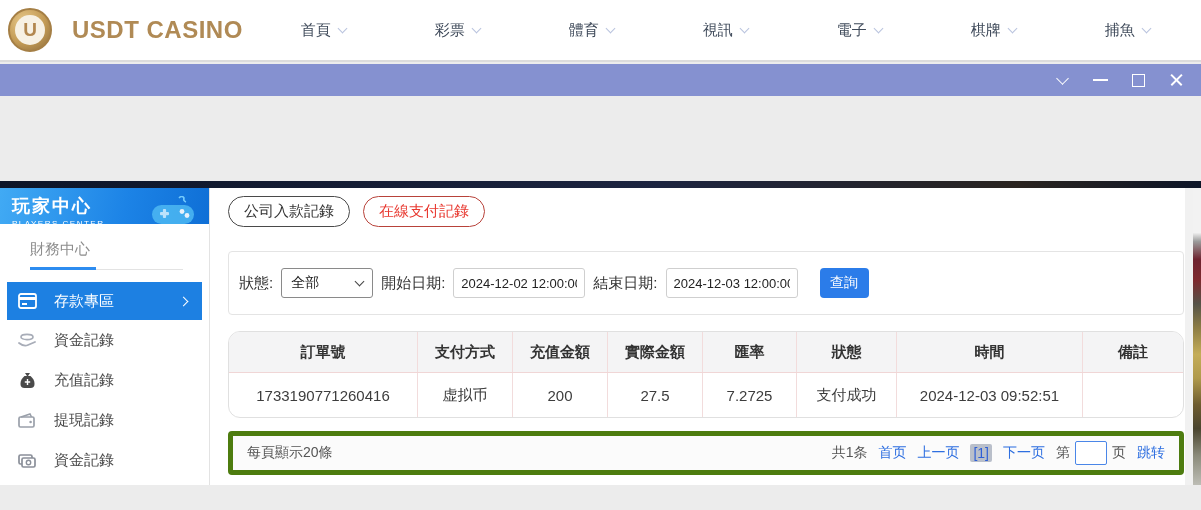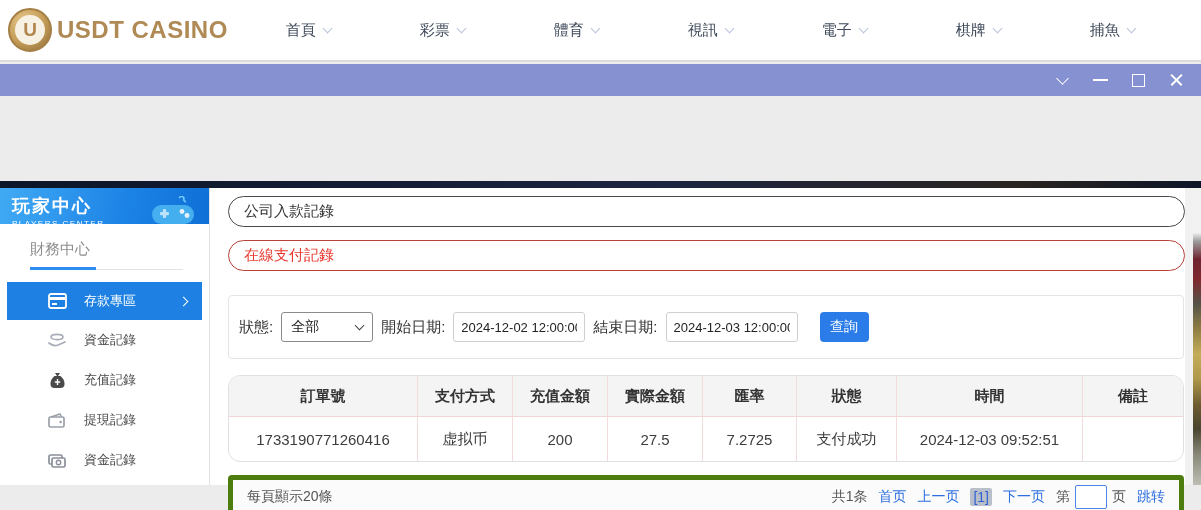--- a/index.html
+++ b/index.html
@@ -9,21 +9,21 @@
   
   .topnav { position:absolute; top:0; left:0; width:1201px; height:62px; background:#fff;
             border-bottom:2px solid #dcdcdc; display:flex; align-items:center; }
   .logo { display:flex; align-items:center; margin-left:8px; }
   .logo-badge { width:44px; height:44px; border-radius:50%;
     background:radial-gradient(circle at 35% 30%, #e8c98a, #c29a55 55%, #8a6a3a);
     border:2px solid #a57f45; display:flex; align-items:center; justify-content:center; }
   .logo-inner { width:30px; height:30px; border-radius:50%; background:#f7f1e4;
     display:flex; align-items:center; justify-content:center;
     font-weight:bold; font-size:19px; color:#b2874f; }
-  .brand-name { margin-left:5px; font-size:24px; font-weight:800; letter-spacing:0.5px; color:#b08a55; }
+  .brand-name { margin-left:20px; font-size:24px; font-weight:800; letter-spacing:0.5px; color:#b08a55; }
   .nav-items { display:flex; margin-left:58px; gap:89px; }
   .nav-item { display:flex; align-items:center; font-size:15px; color:#3f4a5a; cursor:pointer; }
   .chev { display:inline-block; width:7px; height:7px; border-right:1.6px solid #b9c3de;
           border-bottom:1.6px solid #b9c3de; transform:rotate(45deg); margin-left:8px; margin-top:-4px; }
 
   
   .titlebar { position:absolute; top:64px; left:0; width:1201px; height:32px; background:#8591d0;
               display:flex; align-items:center; justify-content:flex-end; padding-right:6px; }
   .wc { width:38px; height:32px; display:flex; align-items:center; justify-content:center; cursor:pointer; }
   .wc-chev { width:9px; height:9px; border-right:1.6px solid #fff; border-bottom:1.6px solid #fff;
@@ -49,30 +49,30 @@
   .sidebar { width:210px; border-right:1px solid #e3e3e3; background:#fff; flex-shrink:0; }
   .sidebar-header { height:36px; background:linear-gradient(100deg,#41aaf4 0%,#1c83e6 60%,#0f6fd6 100%);
     color:#fff; padding:6px 0 0 12px; position:relative; }
   .sidebar-title { font-size:18px; font-weight:bold; letter-spacing:2px; }
   .sidebar-subtitle { font-size:8px; letter-spacing:1.5px; margin-top:1px; }
   .gamepad { position:absolute; right:12px; top:8px; opacity:.9; }
   .section-title { margin:16px 0 0 30px; font-size:15px; color:#8c8c8c; }
   .section-line { margin:10px 26px 0 30px; border-bottom:1px solid #e3e3e3; position:relative; height:1px; }
   .section-line::before { content:""; position:absolute; left:0; top:-2px; width:66px; height:3px; background:#2d8cf0; }
   .menu { margin-top:12px; }
-  .menu-item { height:40px; margin:0 7px; display:flex; align-items:center; padding-left:40px;
-               font-size:13px; color:#4a4a4a; cursor:pointer; }
+  .menu-item { height:40px; margin:0 7px; display:flex; align-items:center; padding-left:10px;
+               font-size:15px; color:#4a4a4a; cursor:pointer; }
   .menu-item .mi-icon { width:20px; display:flex; justify-content:center; margin-right:17px; }
   .menu-item.active { background:#1d80e2; color:#fff; height:38px; }
   .chev-right { width:7px; height:7px; border-right:1.7px solid #fff; border-top:1.7px solid #fff;
                 transform:rotate(45deg); margin-left:auto; margin-right:15px; }
 
   
   .main { flex:1; padding:8px 0 0 18px; }
-  .tabs { display:flex; gap:13px;flex-direction:column; }
+  .tabs { display:flex; gap:13px; }
   .tab-pill { height:31px; border-radius:16px; border:1px solid #4a4a4a; background:#fff;
               padding:0 15px; font-size:15px; color:#333; display:flex; align-items:center; cursor:pointer; }
   .tab-pill.active { color:#e8382f; border-color:#b8423a; }
 
   .filter-box { margin-top:24px; width:956px; height:64px; border:1px solid #e4e4e4; border-radius:4px;
                 display:flex; align-items:center; padding:8px 10px; gap:8px; }
   .f-label { font-size:15px; color:#333; }
   .status-select { width:92px; height:30px; border:1px solid #8a8a8a; border-radius:3px; background:#fff;
                    display:flex; align-items:center; justify-content:space-between; padding:0 9px;
                    font-size:14px; color:#222; cursor:pointer; }

